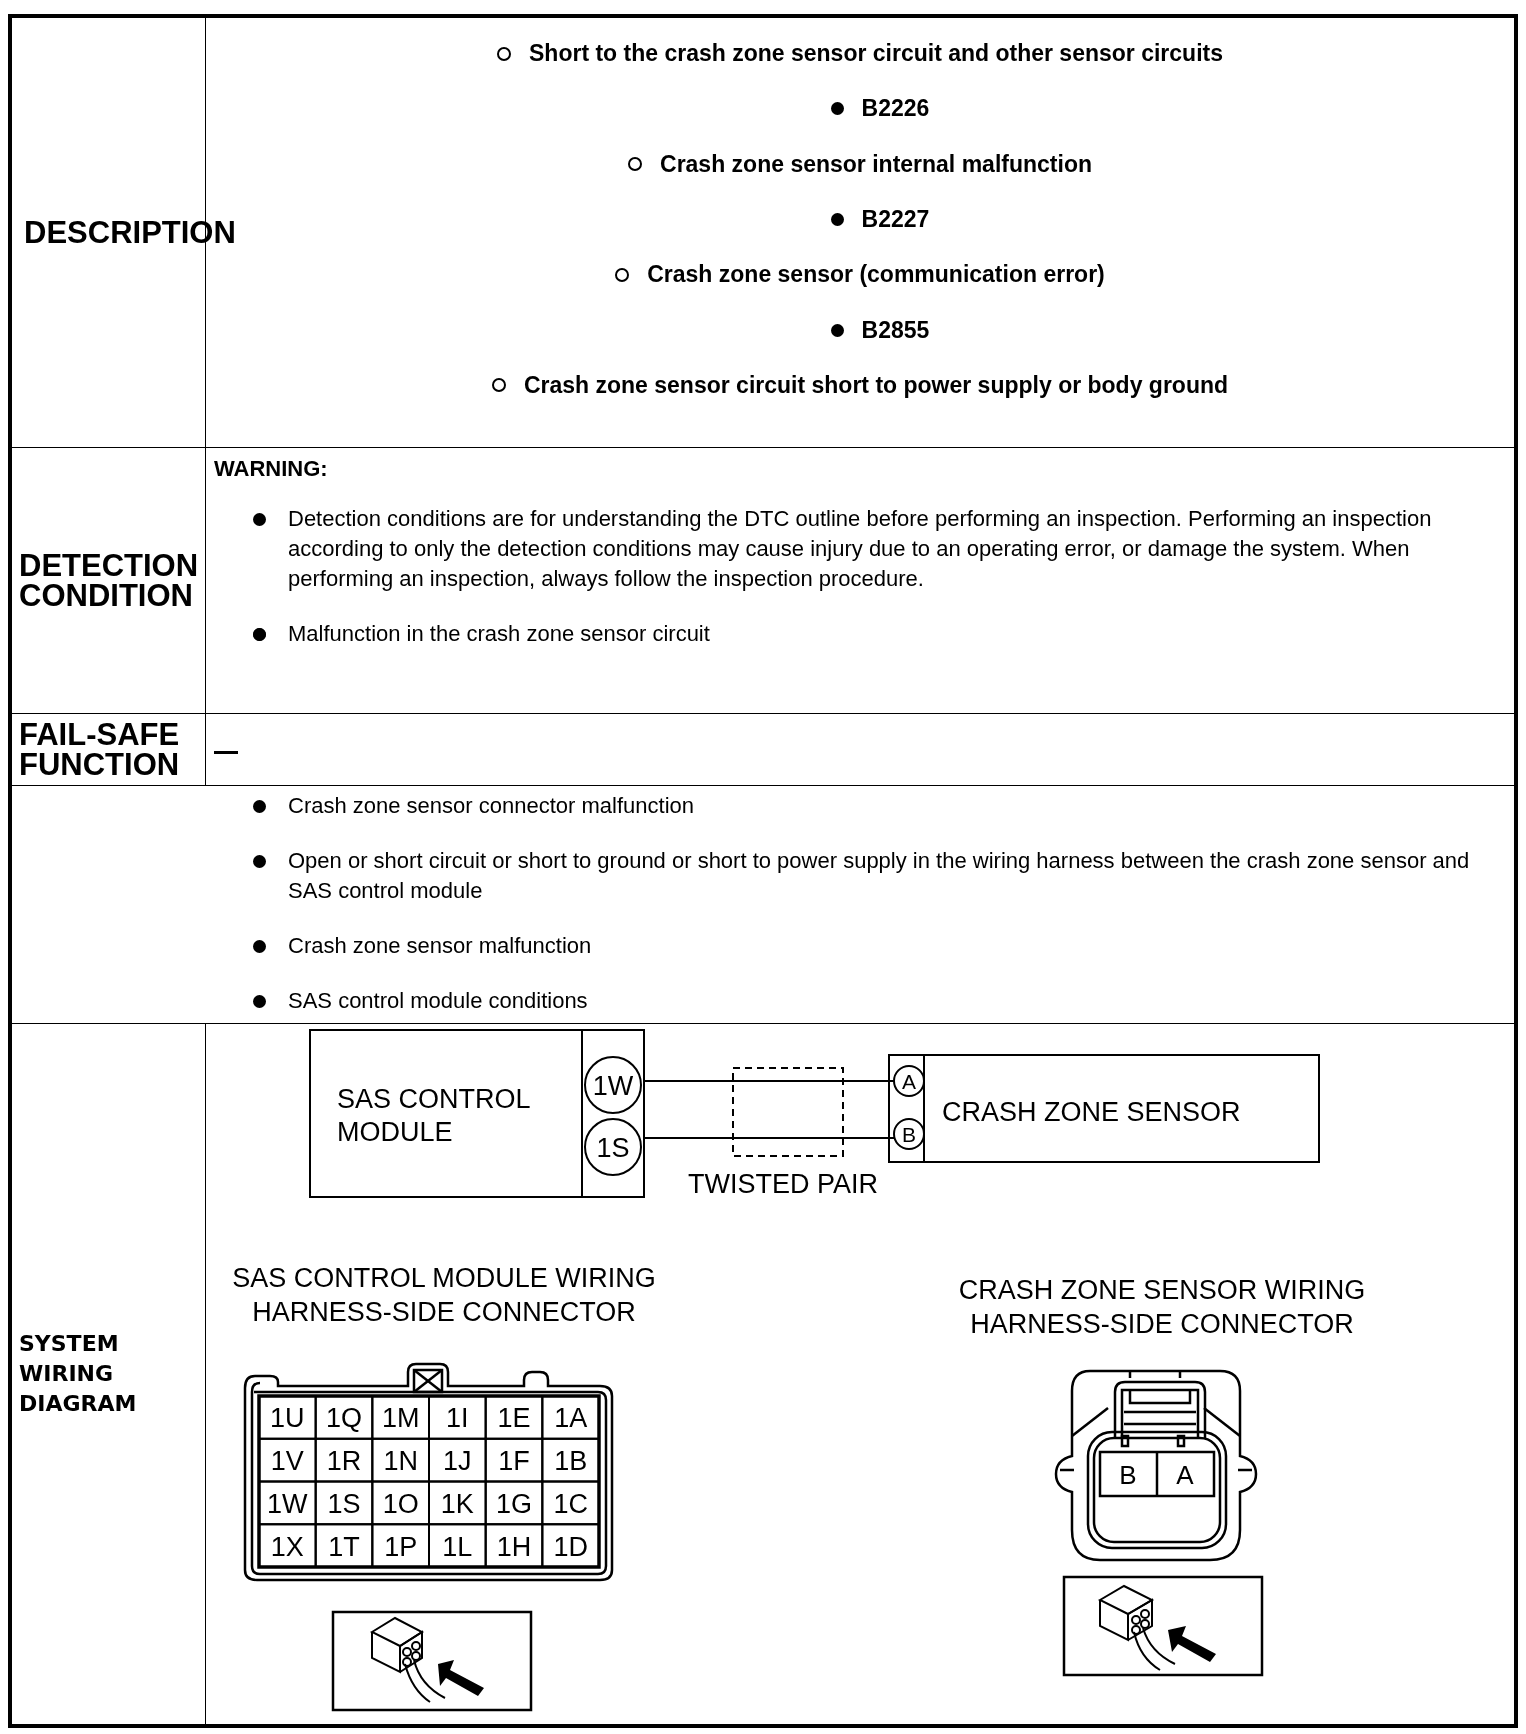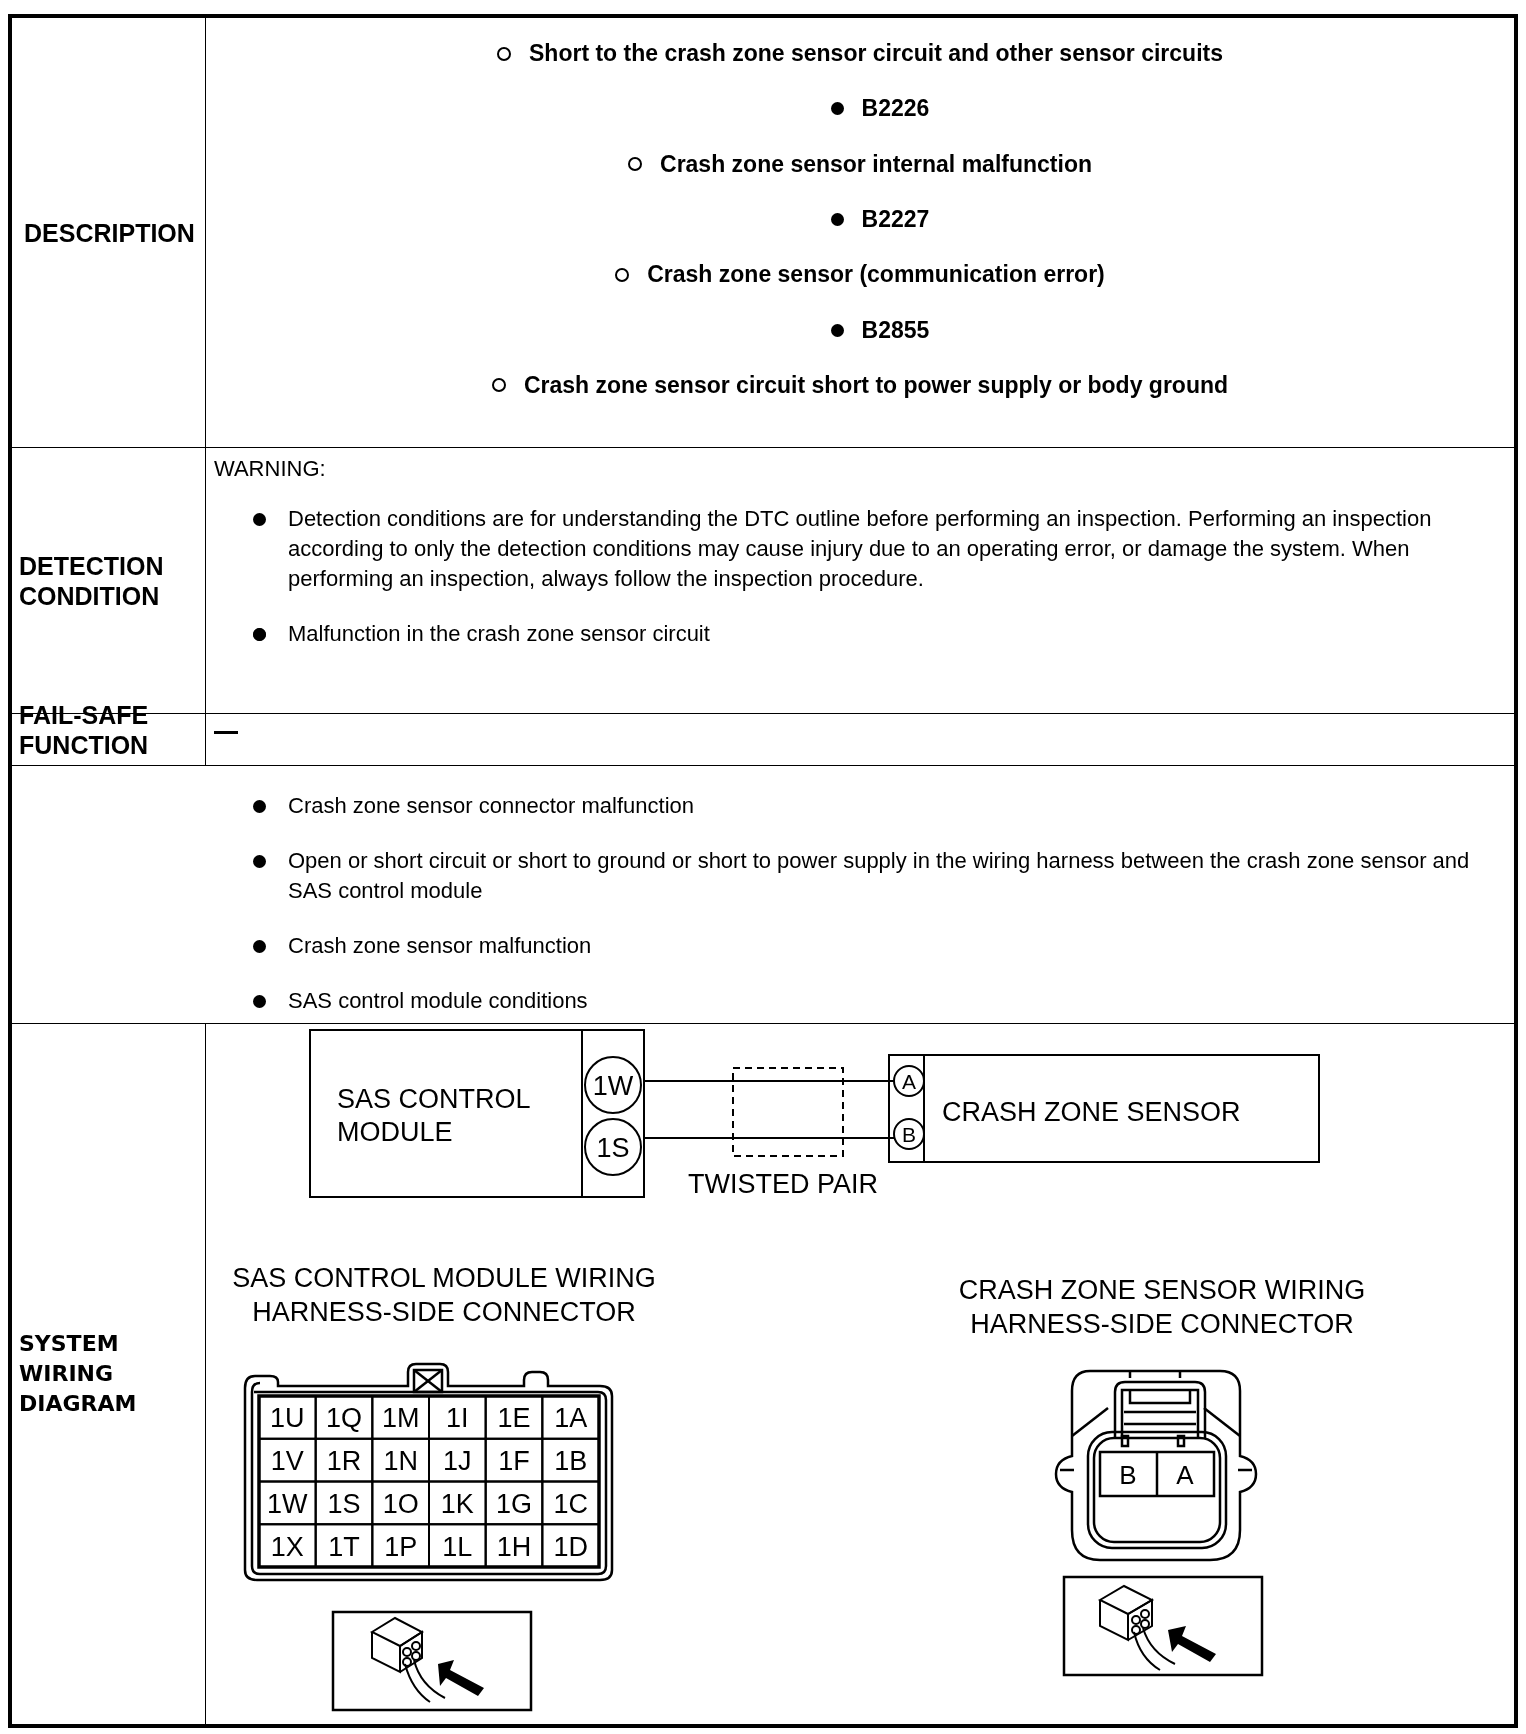--- a/index.html
+++ b/index.html
@@ -5,36 +5,36 @@
   html, body { margin: 0; padding: 0; background: #ffffff; }
   body { width: 1526px; height: 1734px; position: relative; overflow: hidden;
          font-family: "Liberation Sans", sans-serif; color: #000; }
   .frame { position: absolute; left: 8px; top: 14px; width: 1502px; height: 1706px;
            border: 4px solid #000; box-sizing: content-box; }
   .row { position: absolute; left: 0; width: 1502px; border-bottom: 1.5px solid #000; box-sizing: border-box; }
   .row.last { border-bottom: none; }
   .label { position: absolute; left: 0; top: 0; width: 194px; height: 100%;
            border-right: 1.5px solid #000; box-sizing: border-box;
            display: flex; align-items: center; padding-left: 7px;
-           font-weight: bold; font-size: 25px; line-height: 30px; }
+           font-weight: bold; font-size: 31px; line-height: 30px; }
   .label.desc { padding-left: 12px; }
   .content { position: absolute; left: 194px; top: 0; right: 0; height: 100%; }
 
   
   .desc-list { position: absolute; left: 0; right: 0; top: 8px; }
   .desc-line { height: 55.3px; display: flex; align-items: center; justify-content: center;
                font-weight: bold; font-size: 23px; }
   .desc-line .bullet-fill { display: inline-block; width: 13px; height: 13px; border-radius: 50%;
                background: #000; margin-right: 18px; }
   .desc-line .bullet-open { display: inline-block; width: 10px; height: 10px; border-radius: 50%;
                border: 2.5px solid #000; margin-right: 18px; }
   .desc-line.code { padding-left: 40px; }
 
   
-  .warning { position: absolute; left: 8px; top: 8px; font-weight: normal; font-size: 22px; }
+  .warning { position: absolute; left: 8px; top: 8px; font-weight: bold; font-size: 22px; }
   .blist { position: absolute; left: 0; right: 40px; }
   .bitem { position: relative; padding-left: 82px; font-size: 22px; line-height: 30px; }
   .bitem .dot { position: absolute; left: 47px; top: 9px; width: 13px; height: 13px; border-radius: 50%; background: #000; }
   .dash { position: absolute; left: 8px; top: 37px; width: 24px; height: 2.5px; background: #000; }
 
   
   svg text { font-family: "Liberation Sans", sans-serif; }
 </style>
 </head>
 <body>
@@ -97,21 +97,21 @@
           <span class="dot"></span>
         </div>
         <div class="bitem">
           <span class="dot"></span>
           <span>Malfunction in the crash zone sensor circuit</span>
         </div>
       </div>
     </div>
   </div>
 
-  <div class="row" style="top:676px; height:72px;">
+  <div class="row" style="top:696px; height:72px;">
     <div class="label">
       <div>
         <div>FAIL-SAFE</div>
         <div>FUNCTION</div>
       </div>
     </div>
     <div class="content">
       <div class="dash"></div>
     </div>
   </div>

